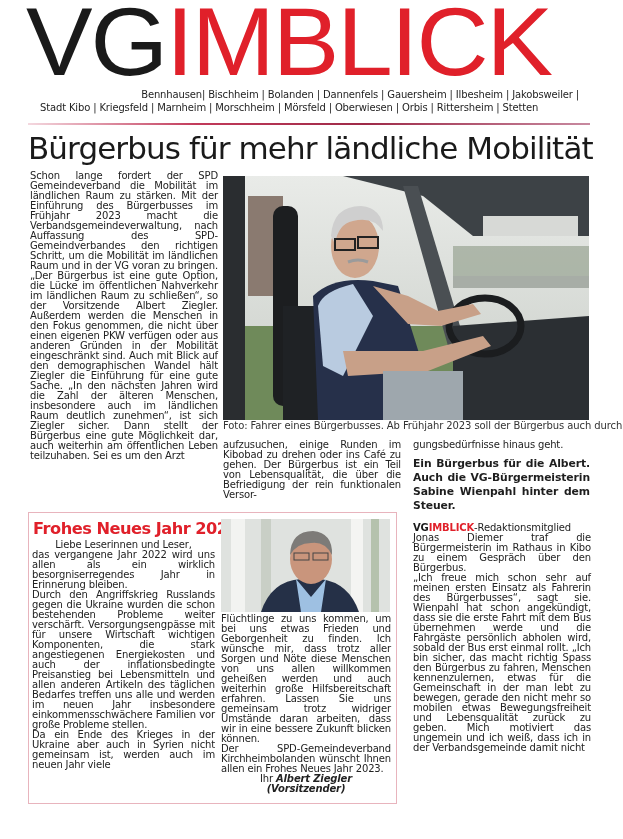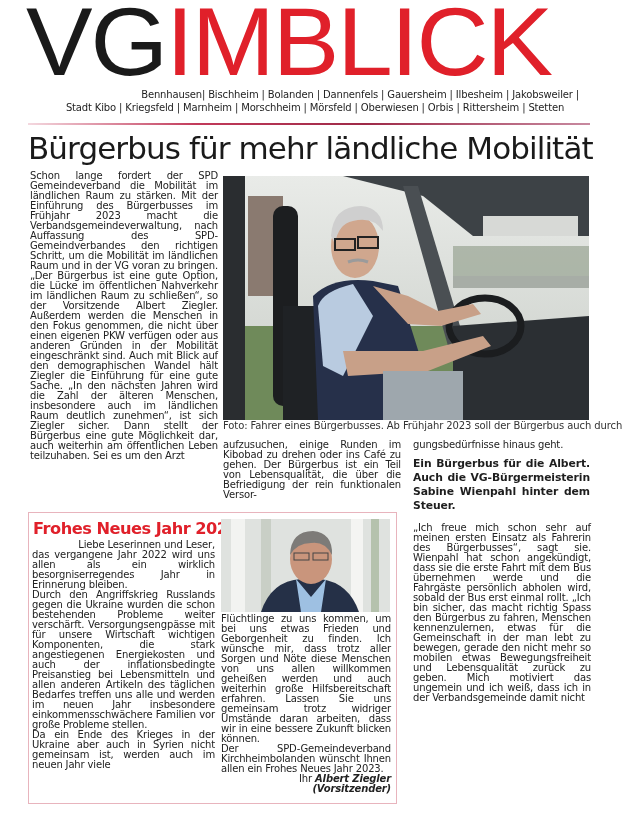--- a/index.html
+++ b/index.html
@@ -6,21 +6,21 @@
   body { width:623px; height:839px; position:relative; overflow:hidden;
          font-family:"DejaVu Sans", sans-serif; color:#1e1e1e; }
   .abs { position:absolute; }
   .masthead { left:26px; top:-6px; width:570px; height:96px;
               font-family:"Liberation Sans", sans-serif; font-size:96px; line-height:96px;
               letter-spacing:-2px; white-space:nowrap; font-weight:400; transform:scaleX(1.04); transform-origin:left top; }
   .masthead .vg { color:#1a1a1a; }
   .masthead .im { color:#e0202a; }
   .towns { left:40px; width:560px; text-align:center; font-size:10px; line-height:13px; color:#1e1e1e; letter-spacing:-0.15px; }
   .towns1 { top:88px; text-align:right; left:40px; width:539px; }
-  .towns2 { top:101px; left:40px; width:550px; text-align:center; }
+  .towns2 { top:101px; left:40px; width:550px; text-align:left; }
   .rule { left:28px; top:123px; width:562px; height:2px;
           background:linear-gradient(90deg,#f4d8df 0%,#c23a5a 30%,#9e2a48 60%,#c88aa0 100%); }
   .headline { left:28px; top:128px; width:570px; font-size:31px; line-height:40px;
               font-family:"DejaVu Sans", sans-serif; color:#1a1a1a; letter-spacing:-0.9px; white-space:nowrap; }
   .col { font-size:10px; line-height:10px; text-align:justify; color:#222; letter-spacing:-0.15px; }
   .col p { margin:0; }
   .left-col { left:30px; top:171px; width:188px; }
   .photo { left:223px; top:176px; width:366px; height:244px; overflow:hidden; background:#7b8b6f; }
   .caption { left:223px; top:421px; width:370px; font-size:10px; line-height:10px; color:#333; white-space:nowrap; letter-spacing:-0.1px; }
   .mid-col { left:223px; top:440px; width:178px; }
@@ -95,21 +95,21 @@
 </div>
 <div class="abs col right-top">
   <p>gungsbedürfnisse hinaus geht.</p>
 </div>
 
 <div class="abs subhead">Ein Bürgerbus für die Albert. Auch die VG-Bürgermeisterin Sabine Wienpahl hinter dem Steuer.</div>
 
 <div class="abs box"></div>
 <div class="abs box-title">Frohes Neues Jahr 2023</div>
 <div class="abs col box-left">
-  <p style="text-align:right">Liebe Leserinnen und Leser,</p>
+  <p style="text-align:center">Liebe Leserinnen und Leser,</p>
   <p>das vergangene Jahr 2022 wird uns allen als ein wirklich besorgniserregendes Jahr in Erinnerung bleiben.</p>
   <p>Durch den Angriffskrieg Russlands gegen die Ukraine wurden die schon bestehenden Probleme weiter verschärft. Versorgungsengpässe mit für unsere Wirtschaft wichtigen Komponenten, die stark angestiegenen Energiekosten und auch der inflationsbedingte Preisanstieg bei Lebensmitteln und allen anderen Artikeln des täglichen Bedarfes treffen uns alle und werden im neuen Jahr insbesondere einkommensschwächere Familien vor große Probleme stellen.</p>
   <p>Da ein Ende des Krieges in der Ukraine aber auch in Syrien nicht gemeinsam ist, werden auch im neuen Jahr viele</p>
 </div>
 <div class="abs portrait">
   <svg width="169" height="93" viewBox="0 0 169 93">
     <rect width="169" height="93" fill="#dfe2df"></rect>
     <rect x="10" y="0" width="14" height="93" fill="#f2f3f1"></rect>
     <rect x="40" y="0" width="10" height="93" fill="#c9cfc6"></rect>
     <rect x="130" y="0" width="12" height="93" fill="#f4f4f2"></rect>
@@ -118,18 +118,19 @@
     <path d="M75,60 L90,78 L105,60 L100,93 L80,93 Z" fill="#9ec0e2"></path>
     <ellipse cx="90" cy="40" rx="21" ry="25" fill="#c9957c"></ellipse>
     <path d="M69,36 Q70,12 92,12 Q112,14 111,36 Q104,22 90,24 Q76,24 69,36 Z" fill="#7d7b78"></path>
     <rect x="73" y="34" width="15" height="7" fill="none" stroke="#444" stroke-width="1"></rect>
     <rect x="92" y="34" width="15" height="7" fill="none" stroke="#444" stroke-width="1"></rect>
   </svg>
 </div>
 <div class="abs col box-right">
   <p>Flüchtlinge zu uns kommen, um bei uns etwas Frieden und Geborgenheit zu finden. Ich wünsche mir, dass trotz aller Sorgen und Nöte diese Menschen von uns allen willkommen geheißen werden und auch weiterhin große Hilfsbereitschaft erfahren. Lassen Sie uns gemeinsam trotz widriger Umstände daran arbeiten, dass wir in eine bessere Zukunft blicken können.</p>
   <p>Der SPD-Gemeindeverband Kirchheimbolanden wünscht Ihnen allen ein Frohes Neues Jahr 2023.</p>
-  <p style="text-align:right"><span>Ihr </span><span class="sig">Albert Ziegler (Vorsitzender)</span></p>
+  <p style="text-align:center"><span>Ihr </span><span class="sig">Albert Ziegler (Vorsitzender)</span></p>
 </div>
 
 <div class="abs col right-col">
+  <p><span class="brand-vg">VG</span><span class="brand-im">IMBLICK</span><span>-Redaktionsmitglied Jonas Diemer traf die Bürgermeisterin im Rathaus in Kibo zu einem Gespräch über den Bürgerbus.</span></p>
   <p>„Ich freue mich schon sehr auf meinen ersten Einsatz als Fahrerin des Bürgerbusses“, sagt sie. Wienpahl hat schon angekündigt, dass sie die erste Fahrt mit dem Bus übernehmen werde und die Fahrgäste persönlich abholen wird, sobald der Bus erst einmal rollt. „Ich bin sicher, das macht richtig Spass den Bürgerbus zu fahren, Menschen kennenzulernen, etwas für die Gemeinschaft in der man lebt zu bewegen, gerade den nicht mehr so mobilen etwas Bewegungsfreiheit und Lebensqualität zurück zu geben. Mich motiviert das ungemein und ich weiß, dass ich in der Verbandsgemeinde damit nicht</p>
 </div>
 
 </body></html>

